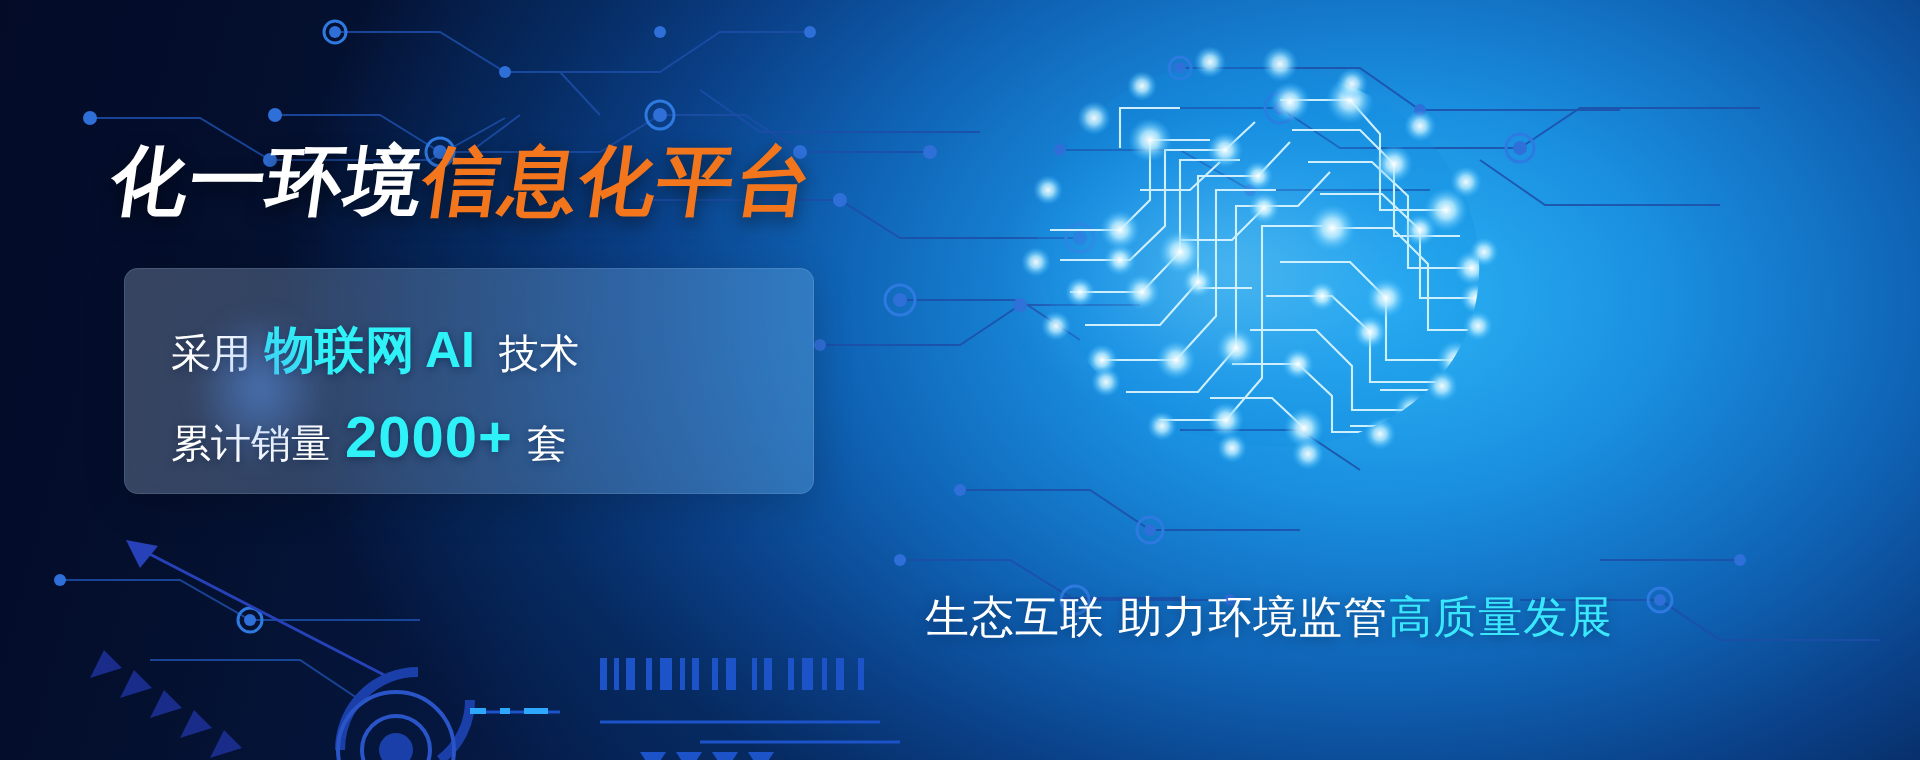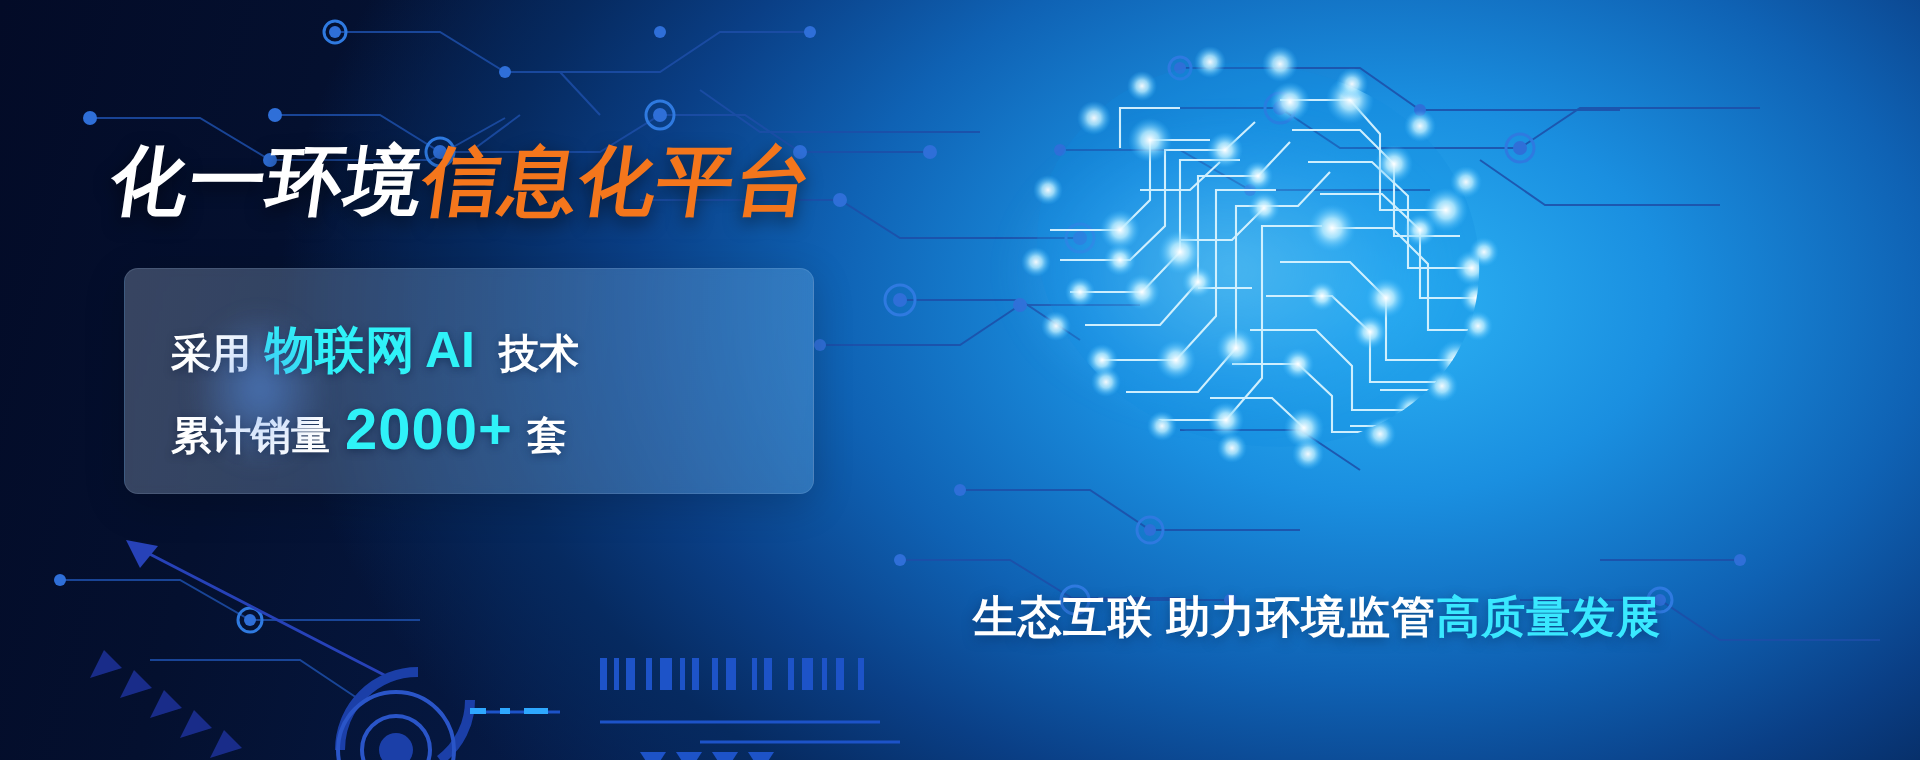--- a/index.html
+++ b/index.html
@@ -52,33 +52,32 @@
   .glass::after{
     content:"";position:absolute;left:40px;top:10px;width:190px;height:220px;
     background:radial-gradient(closest-side, rgba(90,150,240,.55), transparent 72%);
     filter:blur(10px);
   }
   .card-line{
     position:absolute;left:46px;white-space:nowrap;display:flex;align-items:baseline;gap:0;
     text-shadow:0 2px 8px rgba(0,20,50,.45);
   }
   .line1{top:48px;}
-  .line2{top:126px;}
-  .t-white{color:#ffffff;font-size:40px;font-weight:700;}
+  .line2{top:134px;}
+  .t-white{color:#ffffff;font-size:40px;font-weight:400;}
   .t-cyan{color:#2ff2f8;font-size:50px;font-weight:700;}
   .t-cyan-num{color:#2ff2f8;font-size:58px;font-weight:700;letter-spacing:1px;}
   .sp{display:inline-block;width:14px;}
   .sp-s{display:inline-block;width:10px;}
 
   
   .tagline{
     position:absolute;left:925px;top:588px;white-space:nowrap;
-    font-size:44px;font-weight:700;letter-spacing:1px;
+    font-size:44px;font-weight:400;letter-spacing:1px;
     text-shadow:0 3px 12px rgba(0,30,70,.5);
-    margin-left:48px;
   }
   .tagline .w{color:#ffffff;}
   .tagline .c{color:#39e8ff;}
 
   
   .hud{position:absolute;left:0;bottom:0;width:900px;height:300px;pointer-events:none;}
 </style>
 </head>
 <body>
 

